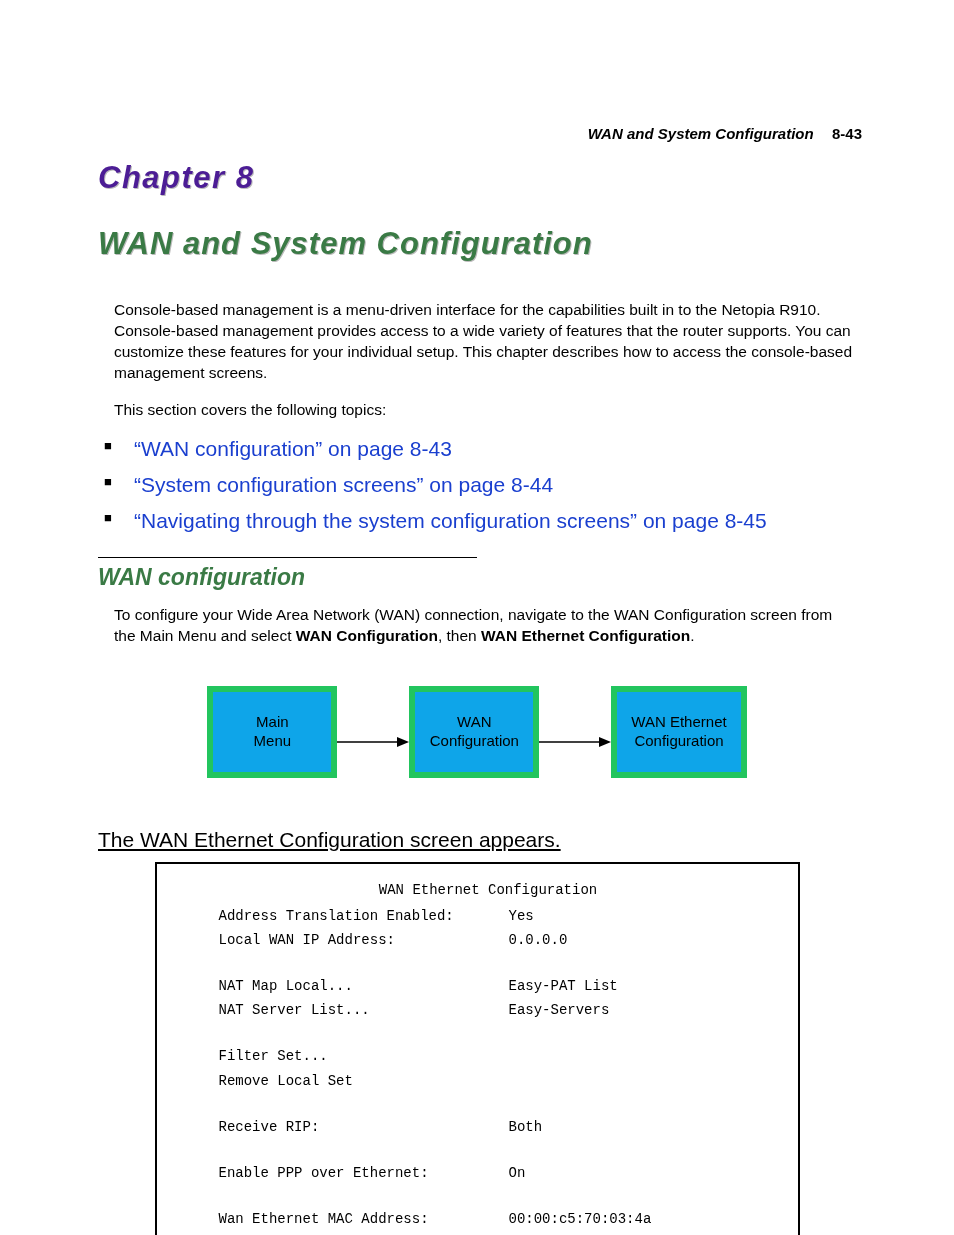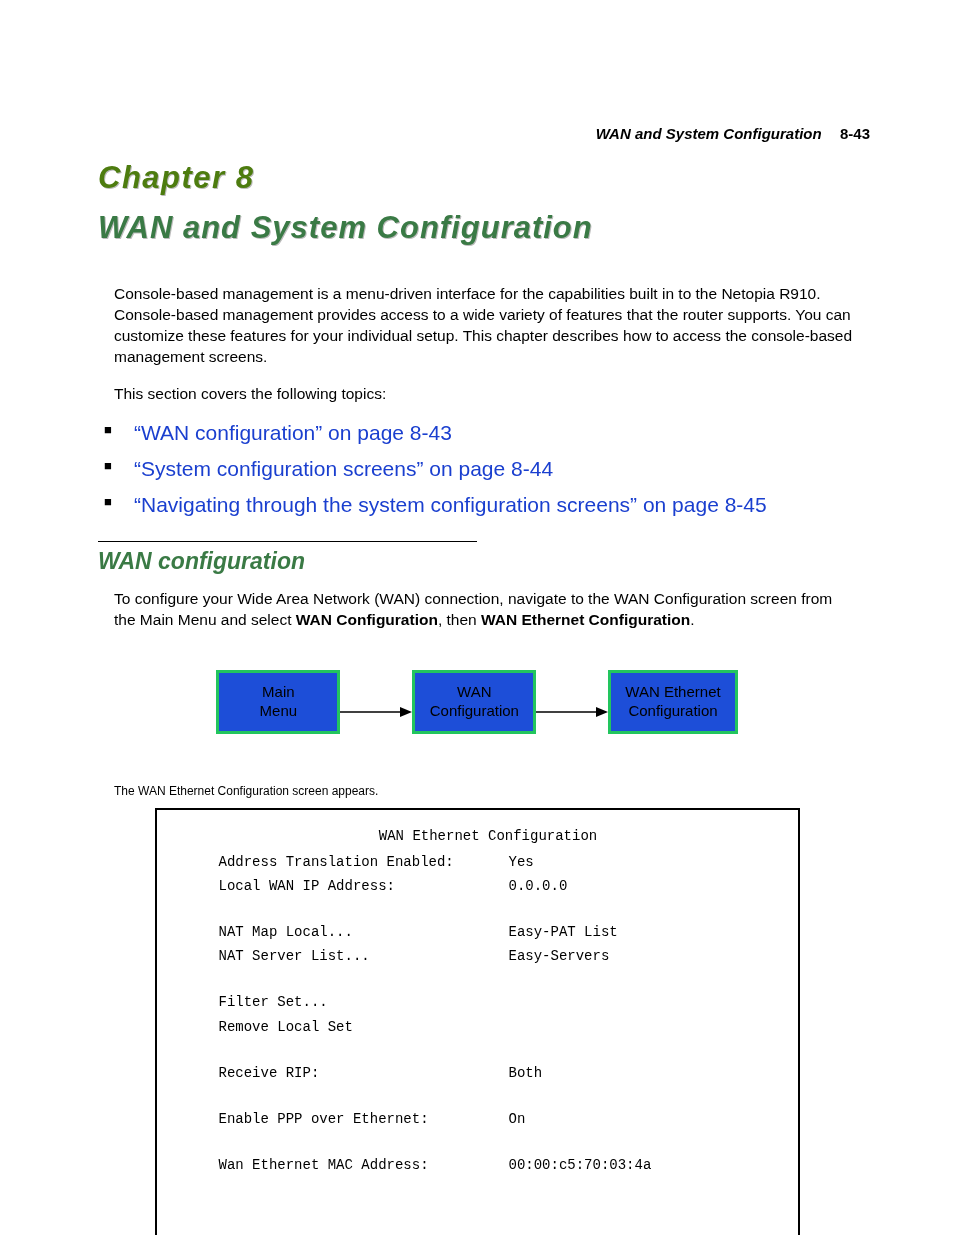--- a/index.html
+++ b/index.html
@@ -12,39 +12,39 @@
   .page {
     width: 954px;
     height: 1235px;
     position: relative;
     box-sizing: border-box;
     padding: 125px 98px 60px 98px;
   }
   .running-head {
     position: absolute;
     top: 125px;
-    right: 84px;
+    right: 92px;
     font-style: italic;
     font-weight: bold;
     font-size: 15px;
     font-family: "Arial Narrow", Arial, sans-serif;
   }
   .running-head .page-no {
     font-style: normal;
     font-weight: bold;
     margin-left: 10px;
   }
   h1.chapter {
     font-family: "Arial Narrow", Arial, sans-serif;
     font-style: italic;
     font-weight: bold;
     font-size: 31px;
-    color: #4d7c0f;
+    color: #4c1d95;
     letter-spacing: 1.5px;
-    margin: 35px 0 14px 0;
+    margin: 35px 0 30px 0;
     text-shadow: 1px 1px 0 #bbb;
   }
   h1.title {
     font-family: "Arial Narrow", Arial, sans-serif;
     font-style: italic;
     font-weight: bold;
     font-size: 31px;
     color: #3a7a45;
     letter-spacing: 1px;
     margin: 0 0 38px 0;
@@ -92,38 +92,39 @@
     margin: 0 0 14px 0;
   }
   .nav-diagram {
     display: flex;
     align-items: center;
     justify-content: center;
     margin: 40px auto 50px auto;
     gap: 0;
   }
   .nav-box {
-    border: 3px solid #22c55e;
-    padding: 10px 14px;
+    border: 6px solid #22c55e;
+    padding: 21px 14px;
     text-align: center;
     font-size: 15px;
     line-height: 1.25;
     min-width: 90px;
-    background: #1d4ed8;
+    background: #0ea5e9;
   }
   .arrow {
     width: 72px;
     height: 1px;
     flex: 0 0 auto;
     position: relative;
   }
   .arrow svg { display: block; }
   .term-caption {
-    font-size: 12px;
-    margin: 0 0 10px 16px;
+    font-size: 21px;
+    margin: 0 0 10px 0;
+    text-decoration: underline;
   }
   .terminal {
     border: 2px solid #000;
     width: 645px;
     margin: 0 auto;
     padding: 18px 40px 70px 62px;
     font-family: "Courier New", Courier, monospace;
     font-size: 14px;
     line-height: 1.15;
     box-sizing: border-box;

